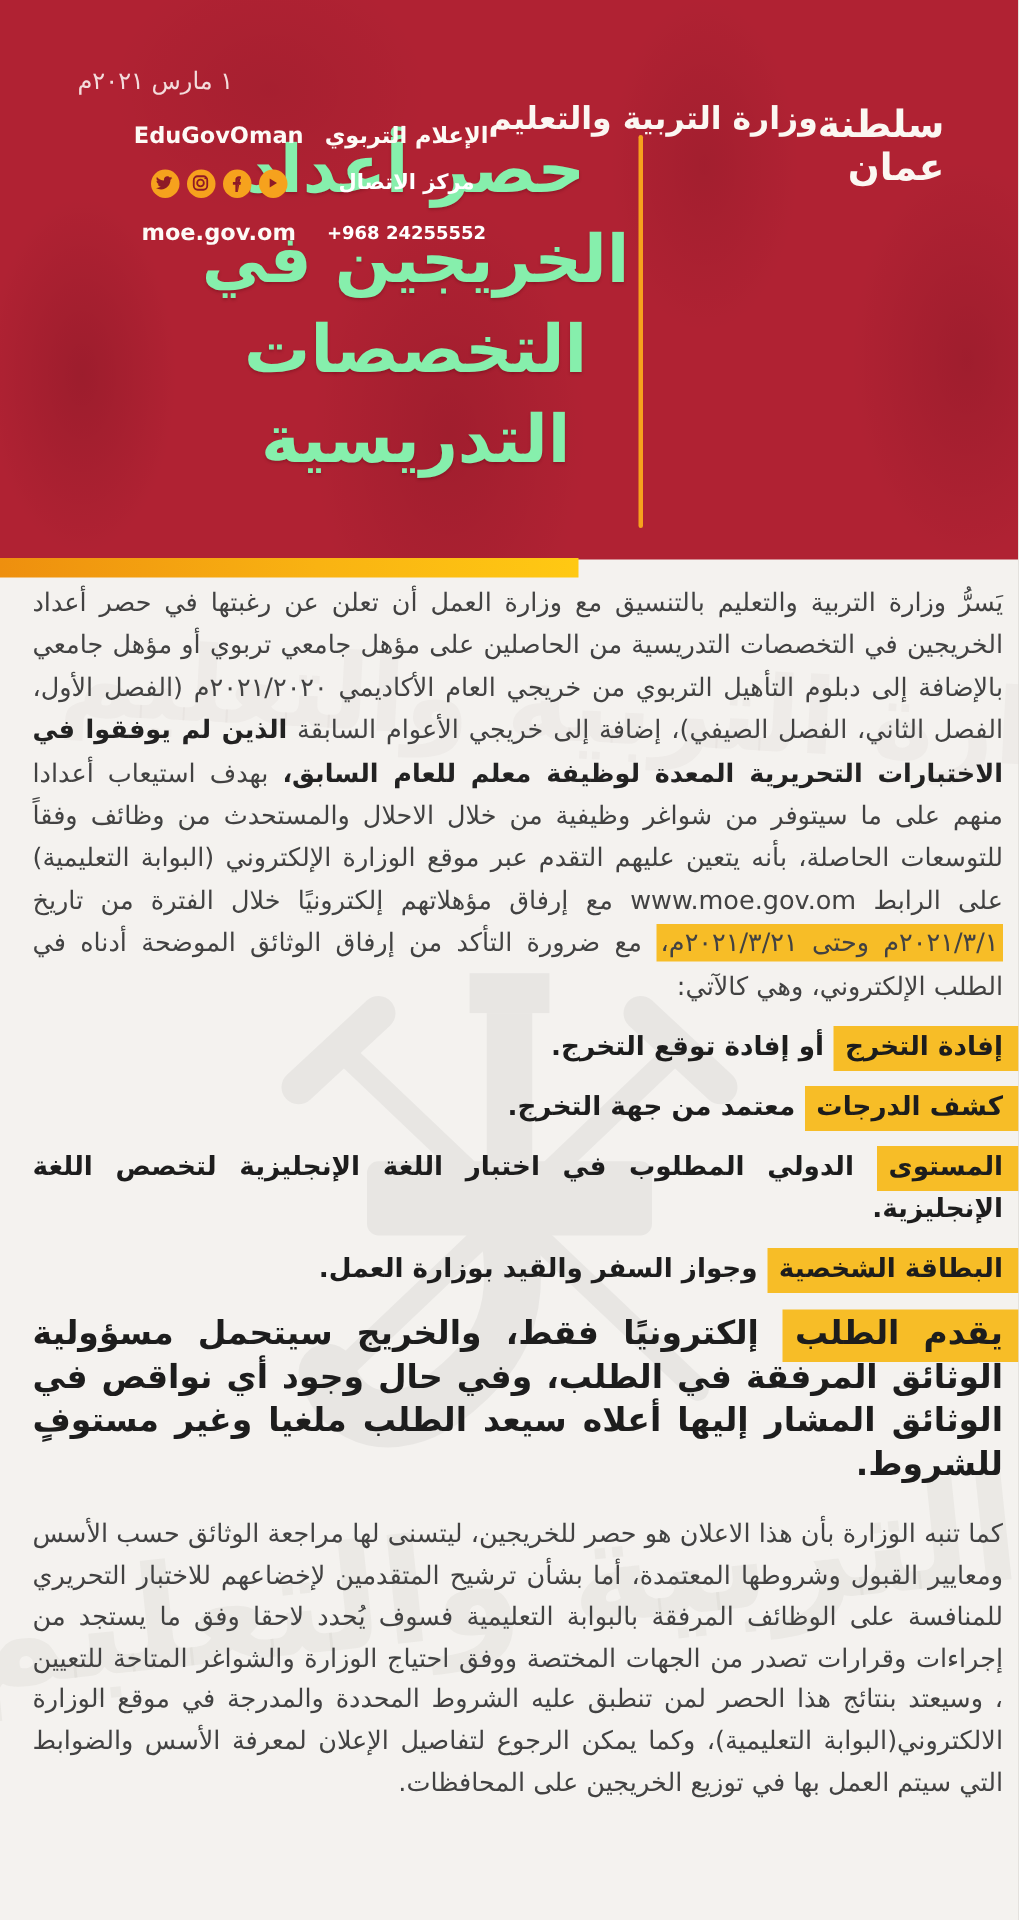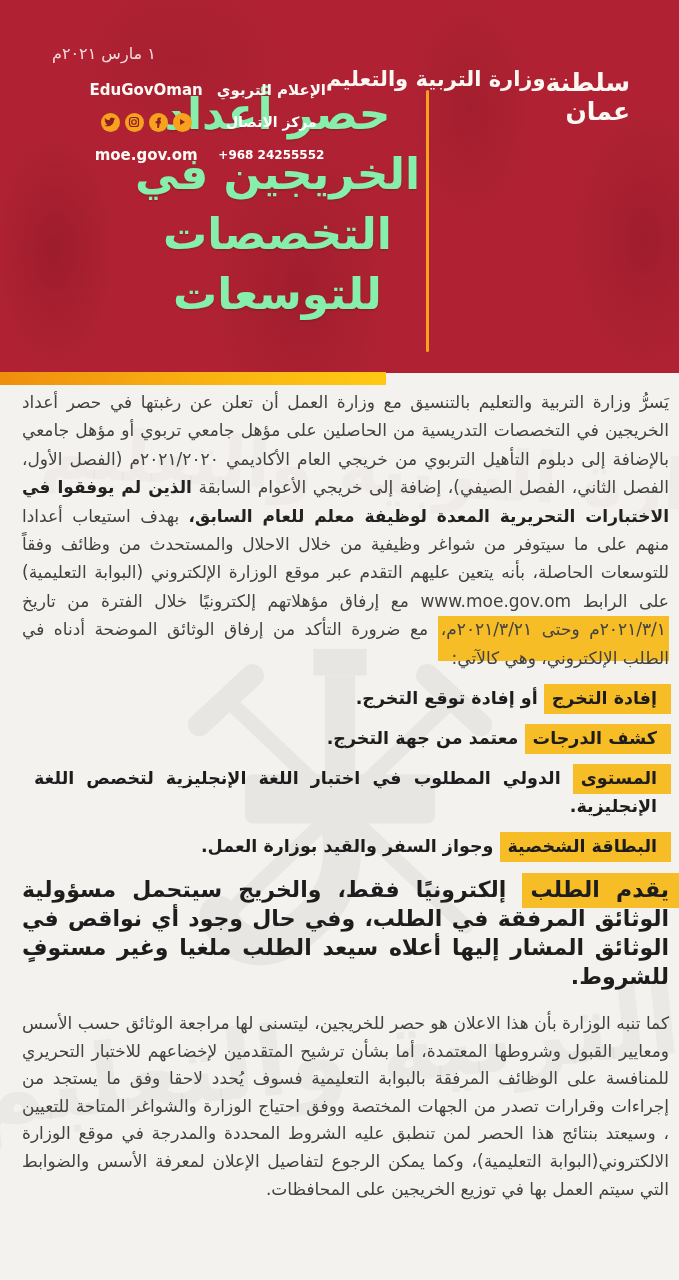--- a/index.html
+++ b/index.html
@@ -36,22 +36,22 @@
   .icons-row{display:flex; direction:ltr; gap:5px;}
   .icon-circle{width:19px; height:19px; border-radius:50%; background:#f6a21d; display:flex; align-items:center; justify-content:center;}
   .icon-circle svg{display:block;}
   .accent-bar{position:absolute; top:372px; left:0; width:386px; height:13px;
     background:linear-gradient(90deg,#ee8f0e 0%, #f9b312 55%, #ffc913 100%);}
   
   .content{position:absolute; top:388px; right:0; left:0; padding:0 10px 0 22px; color:#424242;
     font-size:17px; line-height:28.4px; text-align:justify;}
   .content p{margin:0;}
   .b{font-weight:bold; color:#222;}
-  .mark{background:#f7bd27; padding:3px 3px 22px; box-decoration-break:clone; -webkit-box-decoration-break:clone;}
-  .docs-list{list-style:none; margin:12px 12px 0; padding:0;}
+  .mark{background:#f7bd27; padding:3px 3px 2px; box-decoration-break:clone; -webkit-box-decoration-break:clone;}
+  .docs-list{list-style:none; margin:12px 0 0; padding:0;}
   .docs-list li{margin-bottom:12px; font-weight:bold; color:#1d1d1d; font-size:17.5px; line-height:28px;}
   .doc-hl{background:#f7bd27; padding:4px 14px 6px 8px; margin-right:-14px;}
   .notice{font-weight:bold; color:#1d1d1d; margin-top:15px !important; font-size:22px; line-height:29px;}
   .closing{margin-top:19px !important; line-height:27.6px;}
   
   .wm-emblem{position:absolute; left:150px; top:645px; opacity:.07; pointer-events:none;}
   .wm-callig{position:absolute; left:-30px; top:985px; font-size:96px; font-weight:bold;
     color:rgba(100,88,78,.055); white-space:nowrap; transform:rotate(-6deg); pointer-events:none;}
   .wm-callig2{position:absolute; left:40px; top:430px; font-size:70px; font-weight:bold;
     color:rgba(100,88,78,.04); white-space:nowrap; transform:rotate(3deg); pointer-events:none;}
@@ -61,21 +61,21 @@
 
 <div class="page">
 
   <header class="banner">
     <div class="banner-date">١ مارس ٢٠٢١م</div>
 
     <div class="banner-title">
       <div>حصر أعداد</div>
       <div>الخريجين في</div>
       <div>التخصصات</div>
-      <div>للتوسعات</div>
+      <div>التدريسية</div>
     </div>
 
     <div class="divider-line"></div>
 
     <div class="logo-col">
 
       <svg width="104" height="104" viewBox="0 0 100 100" aria-hidden="true">
         <g fill="none" stroke-linecap="round">
           <path d="M21,15 L83,74" stroke="#f0e6e1" stroke-width="7"></path>
           <path d="M79,15 L17,74" stroke="#f0e6e1" stroke-width="7"></path>

